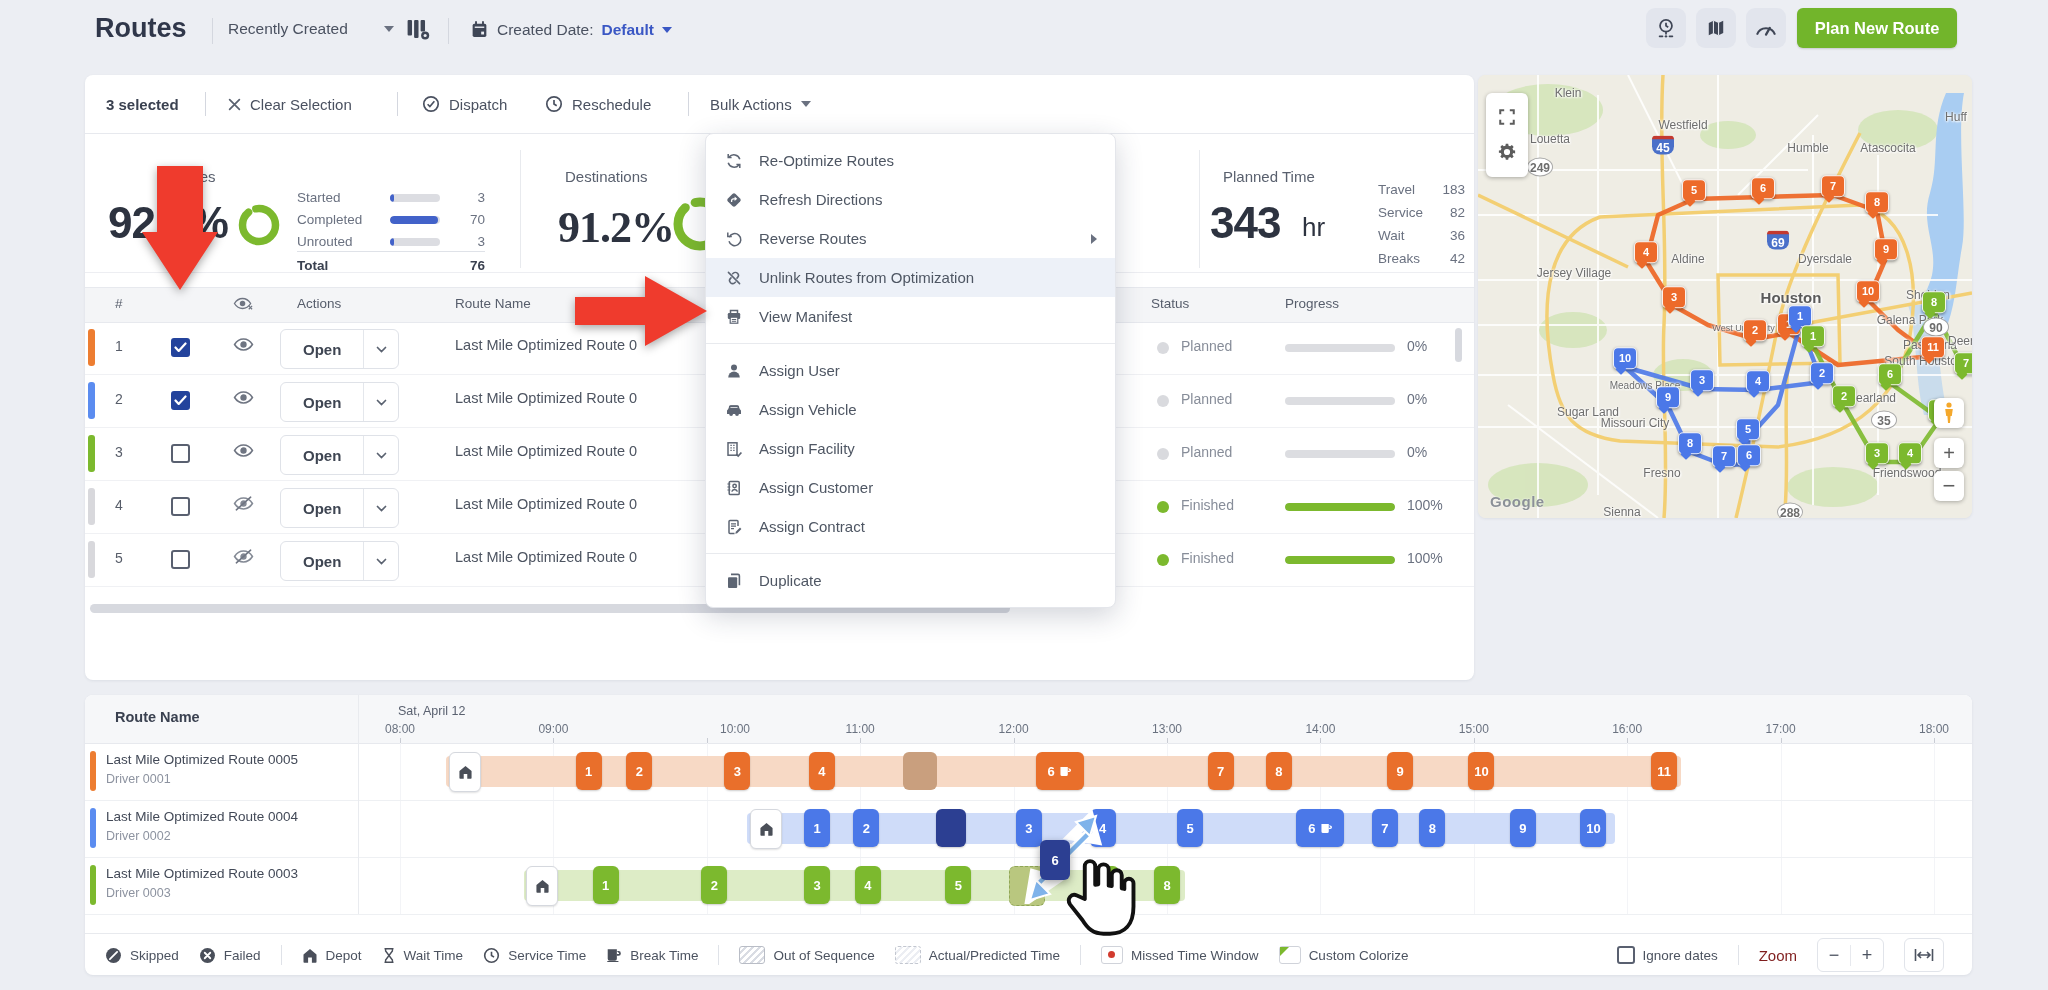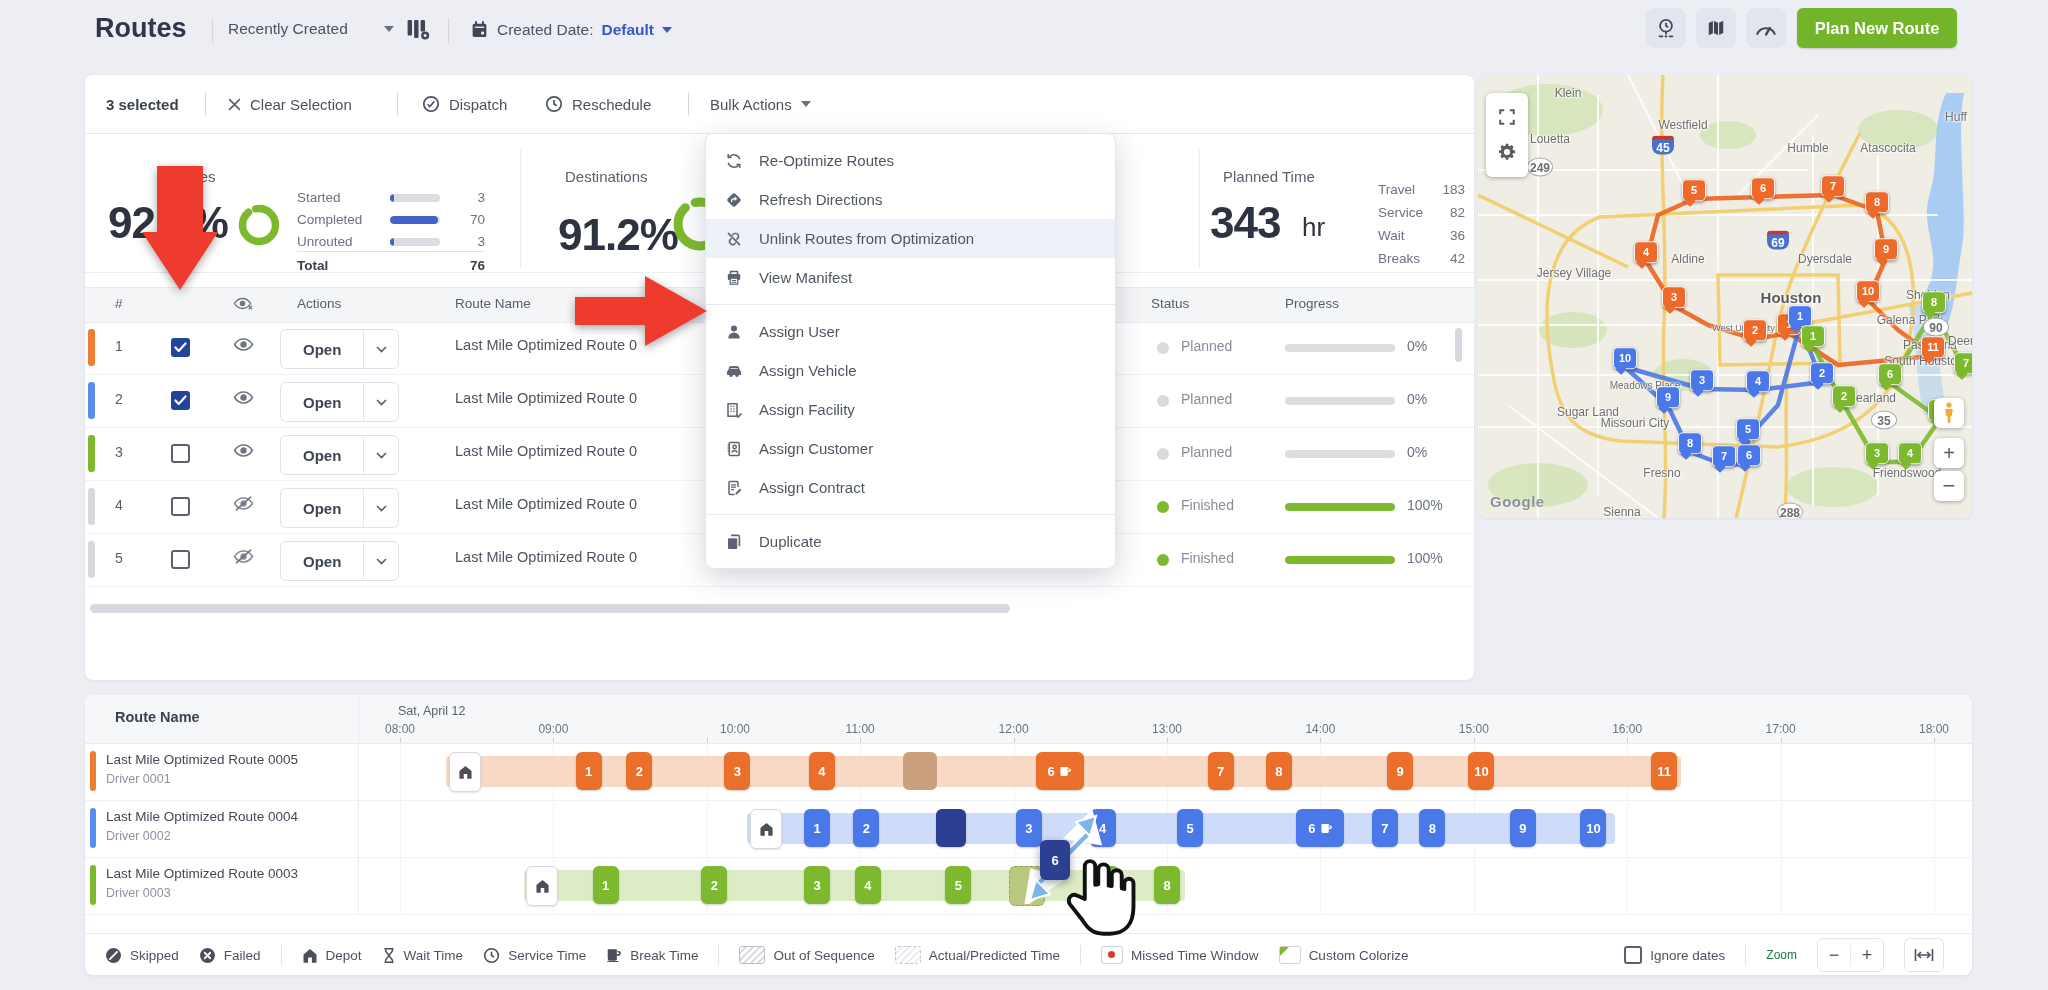--- a/index.html
+++ b/index.html
@@ -231,21 +231,21 @@
         <i style="width:8%"></i>
       </div>
        <div class="abs mini-label" style="left:455px;top:234px;width:30px;text-align:right;">3</div>
     </div>
   <div class="abs" style="left:297px;top:251px;width:188px;height:1px;background:#dfe2e8;"></div>
   <div class="abs" style="left:297px;top:258px;font-size:13.5px;font-weight:700;color:#3a4150;">Total</div>
   <div class="abs" style="left:460px;top:258px;width:25px;text-align:right;font-size:13.5px;font-weight:700;color:#3a4150;">76</div>
   <div class="stat-div" style="left:520px;"></div>
 
   <div class="abs stat-title" style="left:565px;top:168px;">Destinations</div>
-  <div class="abs bignum" style="left:558px;top:210px;">91.2%</div>
+  <div class="abs bignum" style="left:558px;top:202px;font-family:Liberation Serif, serif;">91.2%</div>
   <div class="abs" style="left:672px;top:196px;">
     <svg width="56" height="56" viewBox="0 0 56 56">
         <circle cx="28" cy="28" r="22" fill="none" stroke="#7cb92e" stroke-width="9" stroke-dasharray="127 11" stroke-dashoffset="40" stroke-linecap="round"></circle>
       </svg>
   </div>
   <div class="stat-div" style="left:1199px;"></div>
 
   <div class="abs stat-title" style="left:1223px;top:168px;">Planned Time</div>
   <div class="abs bignum" style="left:1210px;top:198px;">343</div>
   <div class="abs" style="left:1302px;top:212px;font-size:26px;color:#2d3340;">hr</div>
@@ -426,20 +426,30 @@
       <div class="mi ">
          <span class="ic">
           <svg width="18" height="18" viewBox="0 0 18 18" fill="none" stroke="currentColor" stroke-width="1.5">
             <rect x="3.6" y="3.6" width="10.8" height="10.8" rx="2.2" transform="rotate(45 9 9)" fill="currentColor" stroke="none"></rect>
             <path d="M6.6 11v-1.2a2 2 0 0 1 2-2h1.6" stroke="#fff" stroke-width="1.3"></path>
             <path d="M9.6 5.6l2.6 2.2-2.6 2.2z" fill="#fff" stroke="none"></path>
           </svg>
         </span>
          <span>Refresh Directions</span>
 
+       </div>
+      <div class="mi ">
+         <span class="ic">
+          <svg width="18" height="18" viewBox="0 0 18 18" fill="none" stroke="currentColor" stroke-width="1.5">
+            <path d="M4.3 7.2A6 6 0 1 1 4 11.2"></path>
+            <path d="M2.8 2.6v4h4"></path>
+          </svg>
+        </span>
+         <span>Reverse Routes</span>
+         <span class="sub"></span>
        </div>
       <div class="mi hl">
          <span class="ic">
           <svg width="18" height="18" viewBox="0 0 18 18" fill="none" stroke="currentColor" stroke-width="1.5">
             <path d="M7.2 5.3l1-1a3 3 0 0 1 4.3 4.3l-1 1"></path>
             <path d="M10.8 12.7l-1 1a3 3 0 0 1-4.3-4.3l1-1"></path>
             <path d="M3.4 3.4l11.2 11.2" stroke-linecap="round"></path>
           </svg>
         </span>
          <span>Unlink Routes from Optimization</span>
@@ -850,21 +860,21 @@
           <span class="sqicon">
             <span class="tri"></span>
           </span>
           <span>Custom Colorize</span>
         </span>
         <span class="lg-item" style="margin-left:auto;">
        <span class="lg-check"></span>
        <span>Ignore dates</span>
         </span>
      <span class="lg-sep"></span>
-     <span style="font-size:12px;color:#15803d;">Zoom</span>
+     <span style="font-size:15px;color:#7f1d1d;">Zoom</span>
      <span class="zoombtns">
        <span>−</span>
        <span>+</span>
      </span>
      <span class="fitbtn" style="margin-right:8px;">
           <svg width="20" height="14" viewBox="0 0 20 14" fill="none" stroke="currentColor" stroke-width="1.6">
             <path d="M1.5 1v12M18.5 1v12"></path>
             <path d="M4.5 7h11M7 4l-3 3 3 3M13 4l3 3-3 3"></path>
           </svg>
         </span>

